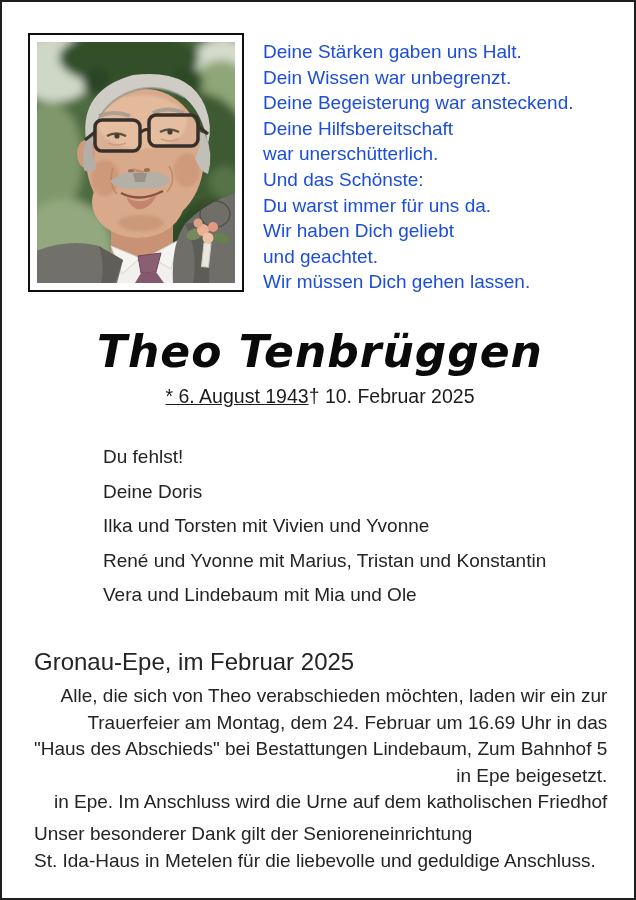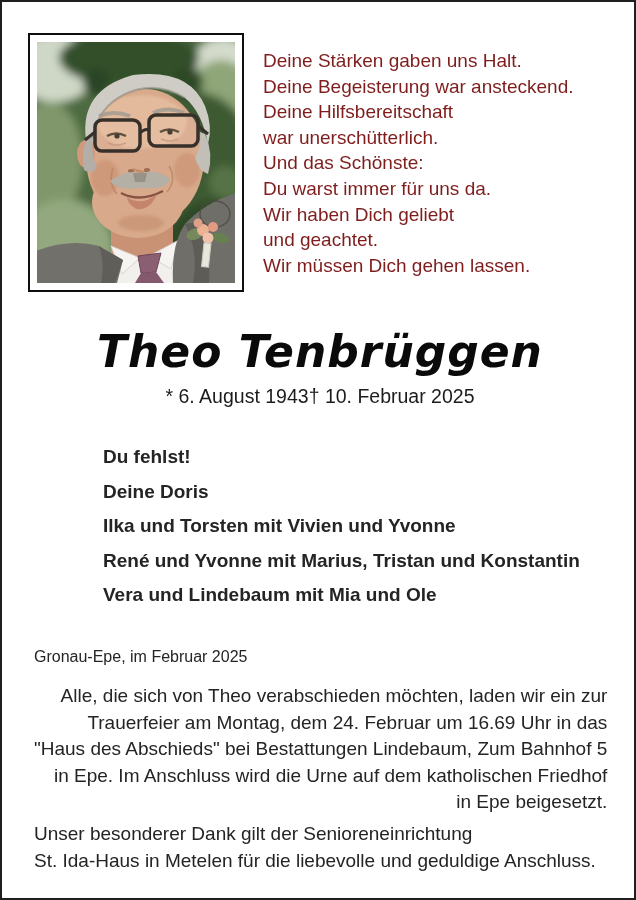--- a/index.html
+++ b/index.html
@@ -17,52 +17,51 @@
   }
   .photo-frame {
     position:absolute; left:26px; top:31px;
     width:216px; height:259px;
     border:2px solid #0e0e0e;
     padding:7px;
     background:#ffffff;
   }
   .photo-frame svg { display:block; width:198px; height:241px; }
   .poem {
-    position:absolute; left:261px; top:46px;
+    position:absolute; left:261px; top:37px;
     font-size:19px; line-height:25.6px;
-    color:#7f1d1d;
+    color:#1d4ed8;
     white-space:nowrap;
   }
   .name {
     position:absolute; left:0; top:324px; width:636px;
     text-align:center;
     font-family:"DejaVu Sans", sans-serif;
     font-style:oblique;
     font-weight:bold;
     font-size:44px;
     letter-spacing:1px;
     color:#0a0a0a;
   }
   .dates {
     position:absolute; left:0; top:383px; width:636px;
     text-align:center;
     font-size:19.5px;
     color:#1c1c1c;
   }
-  .dates .birth { margin-right:0; }
+  .dates .birth { margin-right:0;text-decoration:underline; }
   .family {
     position:absolute; left:101px; top:438px;
     font-size:19px; line-height:34.5px;
     color:#242424;
     white-space:nowrap;
-    font-weight:bold;
   }
   .place-date {
     position:absolute; left:32px; top:646px;
-    font-size:16px; color:#242424;
+    font-size:24px; color:#242424;
   }
   .invitation {
     position:absolute; left:32px; top:681px;
     font-size:19px; line-height:26.6px;
     color:#242424;
     white-space:nowrap;
     text-align:right;
   }
   .thanks {
     position:absolute; left:32px; top:819px;
@@ -194,20 +193,21 @@
             <circle cx="161" cy="181" r="4.5" fill="#dfa088"></circle>
             <rect x="167" y="201" width="7" height="24" fill="#e9e6de" stroke="#cfcabe" stroke-width="1" transform="rotate(6 170 201)"></rect>
           </g>
         </g>
       </g>
     </svg>
   </div>
 
   <div class="poem">
     <div>Deine Stärken gaben uns Halt.</div>
+    <div>Dein Wissen war unbegrenzt.</div>
     <div>Deine Begeisterung war ansteckend.</div>
     <div>Deine Hilfsbereitschaft</div>
     <div>war unerschütterlich.</div>
     <div>Und das Schönste:</div>
     <div>Du warst immer für uns da.</div>
     <div>Wir haben Dich geliebt</div>
     <div>und geachtet.</div>
     <div>Wir müssen Dich gehen lassen.</div>
   </div>
 
@@ -223,22 +223,22 @@
     <div>René und Yvonne mit Marius, Tristan und Konstantin</div>
     <div>Vera und Lindebaum mit Mia und Ole</div>
   </div>
 
   <div class="place-date">Gronau-Epe, im Februar 2025</div>
 
   <div class="invitation">
     <div>Alle, die sich von Theo verabschieden möchten, laden wir ein zur</div>
     <div>Trauerfeier am Montag, dem 24. Februar um 16.69 Uhr in das</div>
     <div>"Haus des Abschieds" bei Bestattungen Lindebaum, Zum Bahnhof 5</div>
+    <div>in Epe beigesetzt.</div>
     <div>in Epe. Im Anschluss wird die Urne auf dem katholischen Friedhof</div>
-    <div>in Epe beigesetzt.</div>
   </div>
 
   <div class="thanks">
     <div>Unser besonderer Dank gilt der Senioreneinrichtung</div>
     <div>St. Ida-Haus in Metelen für die liebevolle und geduldige Anschluss.</div>
   </div>
 
 </div>
 
 </body></html>

